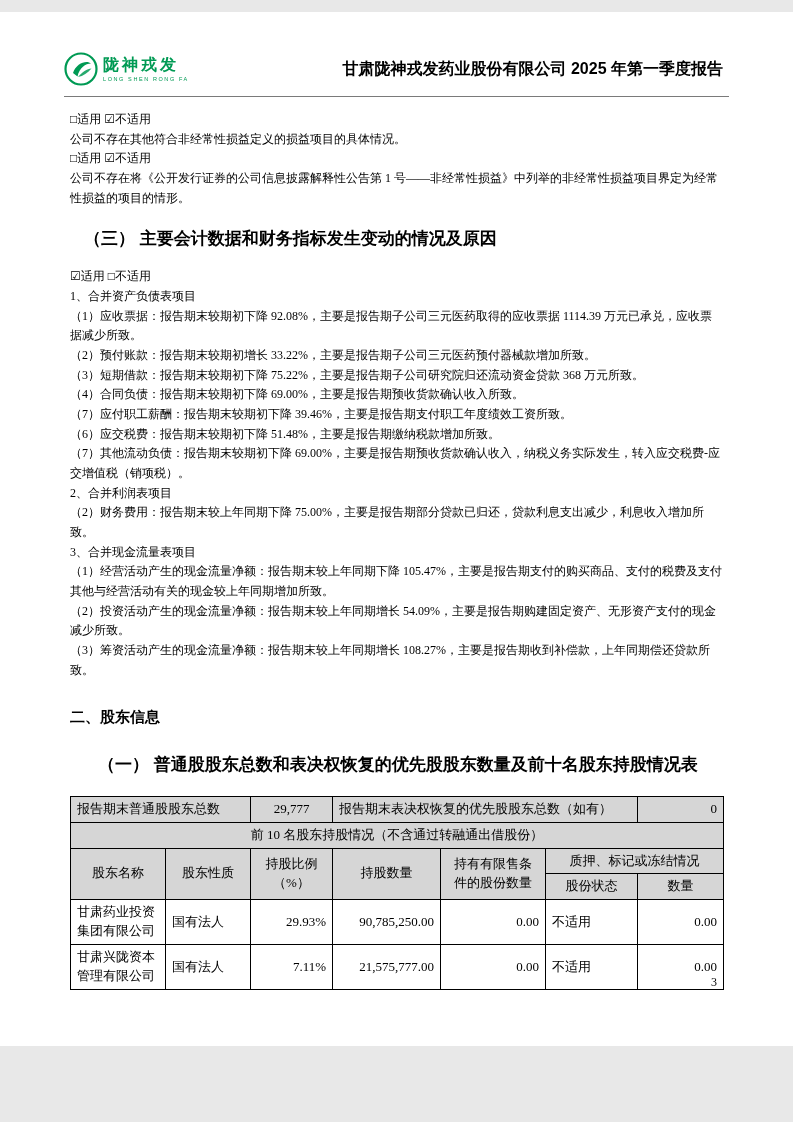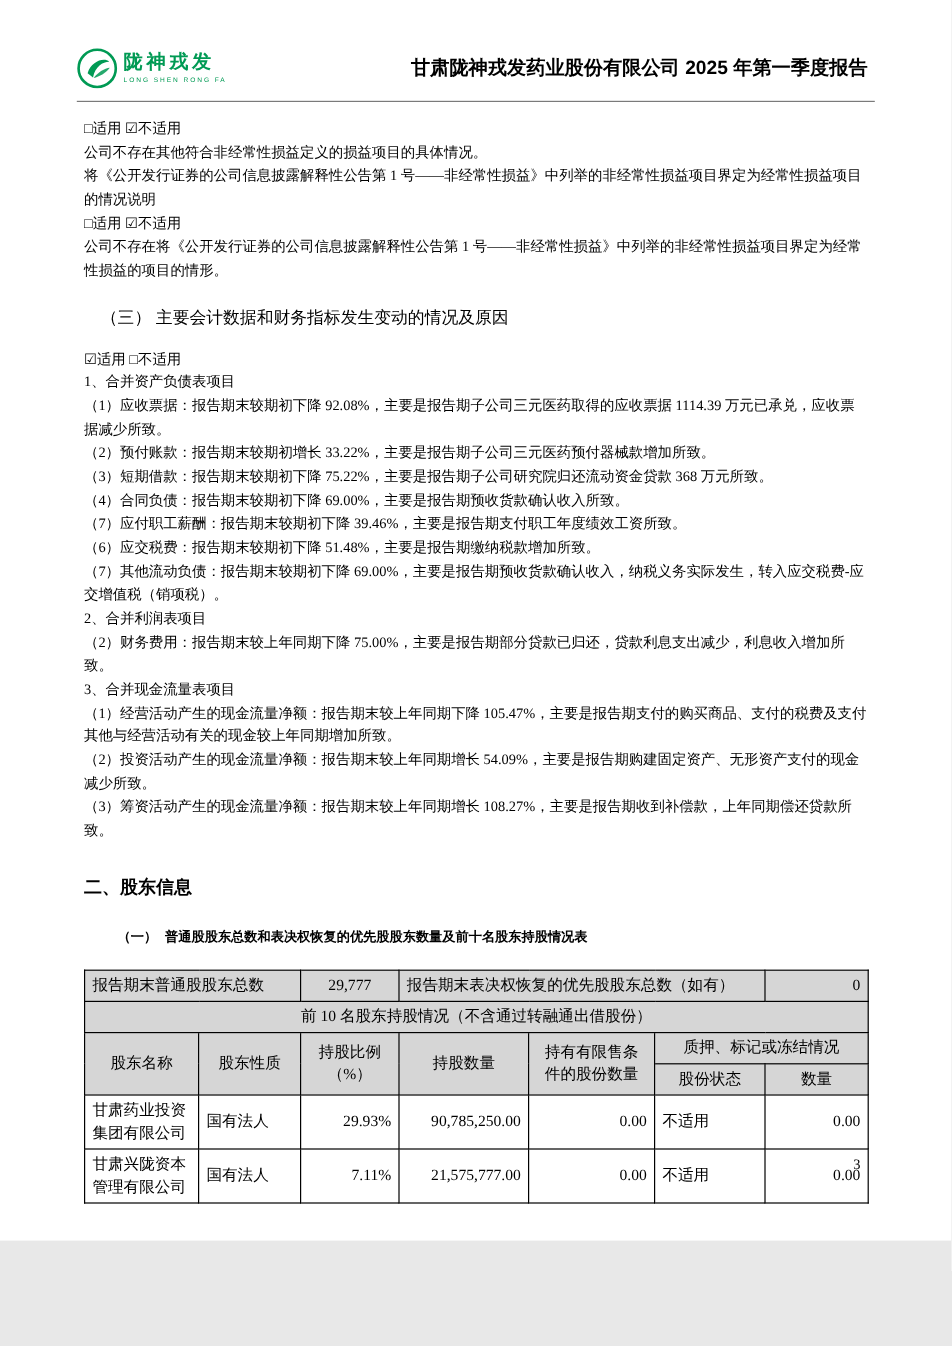--- a/index.html
+++ b/index.html
@@ -1,17 +1,17 @@
 <!DOCTYPE html>
 <html style="--brand-green: #009a54; --table-header-bg: #d6d6d6; --rule: #7a7a7a;"><head>
 <meta charset="utf-8">
 <style>
   html, body { margin: 0; padding: 0; background: #e8e8e8; }
   .page {
-    width: 793px; height: 1034px; margin: 0 auto; background: #ffffff;
+    width: 793px; height: 1034px; margin: 12px auto; background: #ffffff;
     position: relative; box-sizing: border-box; overflow: hidden;
     font-family: "Liberation Serif", "DejaVu Serif", serif; color: #000;
   }
   
   .header {
     display: flex; justify-content: space-between; align-items: center;
     padding: 40px 70px 10px 64px;
   }
   .logo { display: flex; align-items: center; gap: 5px; }
   .logo-text { display: flex; flex-direction: column; line-height: 1.1; }
@@ -25,30 +25,30 @@
   }
   .report-title {
     font-family: "Liberation Sans", sans-serif;
     font-weight: bold; font-size: 16px;
   }
   .header-rule { border-bottom: 1.5px solid var(--rule); margin: 0 64px; }
   
   .content { padding: 13px 70px 0 70px; font-size: 12px; line-height: 1.64; }
   .content p { margin: 0; }
   .sec3-heading {
-    font-family: "Liberation Sans", sans-serif; font-weight: normal;
-    font-size: 14px; margin: 17px 0 14px 14px;
+    font-family: "Liberation Sans", sans-serif; font-weight: bold;
+    font-size: 17px; margin: 17px 0 14px 14px;
   }
   .sec2-heading {
     font-family: Liberation Sans, sans-serif; font-weight: bold;
     font-size: 15px; margin: 25px 0 0 0;
   }
   .sub-heading {
-    font-family: Liberation Mono, monospace; font-weight: bold;
-    font-size: 11px; margin: 21px 0 0 28px;
+    font-family: Liberation Sans, sans-serif; font-weight: bold;
+    font-size: 17px; margin: 21px 0 0 28px;
   }
   .unit-label { text-align: right; margin: 17px 0 3px 0; font-size: 12px; }
   
   table.sh {
     border-collapse: collapse; width: 100%; table-layout: fixed;
     font-size: 13px; line-height: 1.45;
   }
   table.sh td { border: 1px solid #000; padding: 3px 6px; vertical-align: middle; word-break: break-all; }
   td.hd { background: var(--table-header-bg); text-align: center; }
   td.hd-left { background: var(--table-header-bg); text-align: left; }
@@ -75,21 +75,20 @@
       </div>
     </div>
     <div class="report-title">甘肃陇神戎发药业股份有限公司 2025 年第一季度报告</div>
   </div>
   <div class="header-rule"></div>
 
   <div class="content">
 
     <p>□适用 ☑不适用</p>
     <p>公司不存在其他符合非经常性损益定义的损益项目的具体情况。</p>
-    <p>将《公开发行证券的公司信息披露解释性公告第 1 号——非经常性损益》中列举的非经常性损益项目界定为经常性损益项目的情况说明</p>
     <p>□适用 ☑不适用</p>
     <p>公司不存在将《公开发行证券的公司信息披露解释性公告第 1 号——非经常性损益》中列举的非经常性损益项目界定为经常性损益的项目的情形。</p>
 
     <div class="sec3-heading">（三）  主要会计数据和财务指标发生变动的情况及原因</div>
 
     <p>☑适用 □不适用</p>
     <p>1、合并资产负债表项目</p>
     <p>（1）应收票据：报告期末较期初下降 92.08%，主要是报告期子公司三元医药取得的应收票据 1114.39 万元已承兑，应收票据减少所致。</p>
     <p>（2）预付账款：报告期末较期初增长 33.22%，主要是报告期子公司三元医药预付器械款增加所致。</p>
     <p>（3）短期借款：报告期末较期初下降 75.22%，主要是报告期子公司研究院归还流动资金贷款 368 万元所致。</p>

